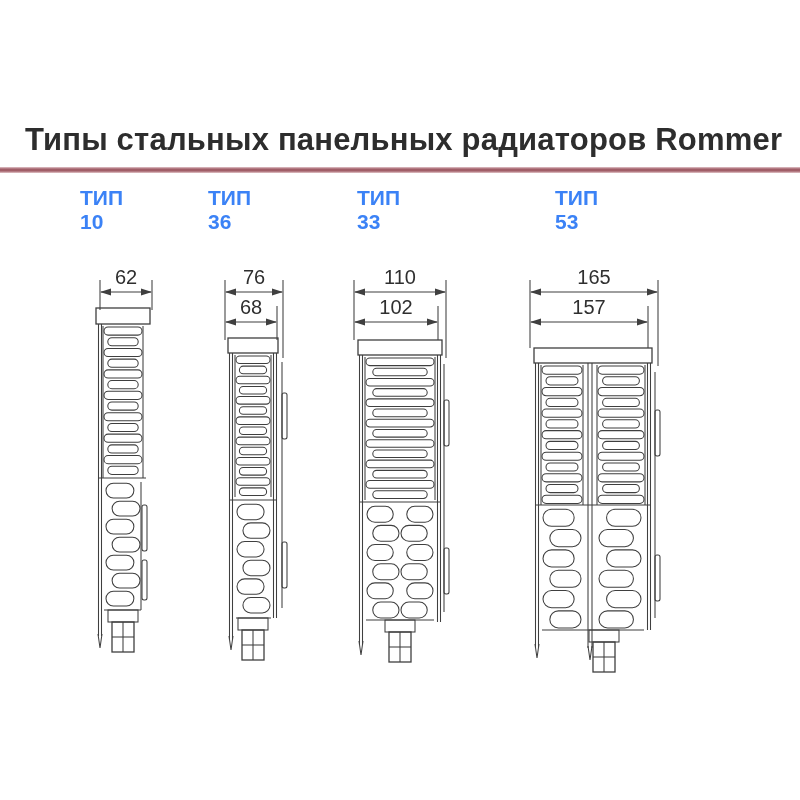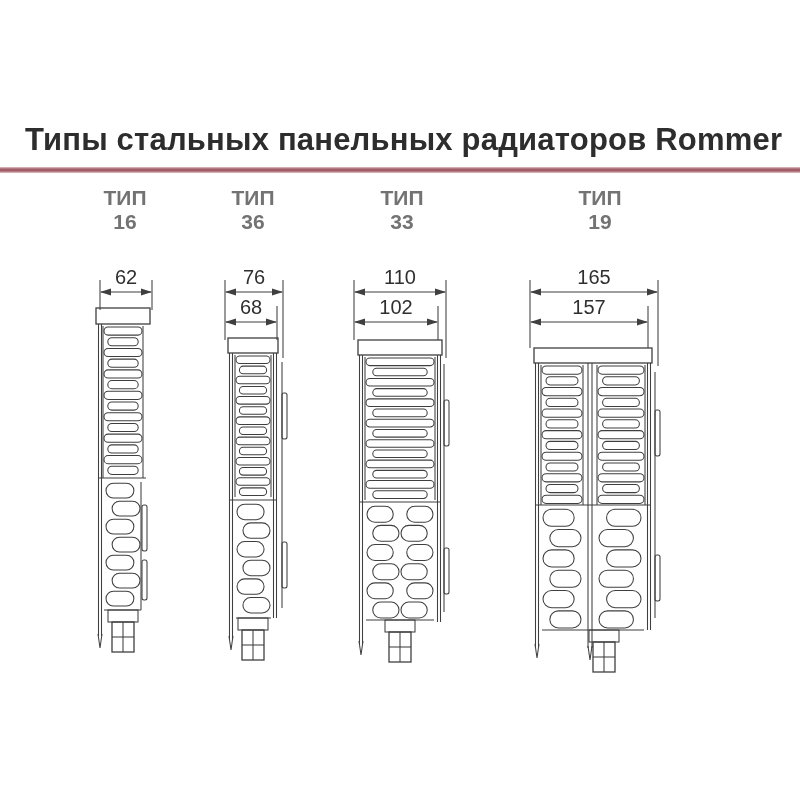--- a/index.html
+++ b/index.html
@@ -2,51 +2,51 @@
 <html><head>
 <meta charset="utf-8">
 <style>
   html,body{margin:0;padding:0;background:#fff;}
   .page{position:relative;width:800px;height:800px;background:#ffffff;overflow:hidden;
         font-family:"Liberation Sans", sans-serif;padding-left:42px;}
   .title{position:absolute;left:25px;top:122px;width:760px;font-size:31px;font-weight:700;
          color:#2d2d2d;white-space:nowrap;letter-spacing:.2px;}
   .divider{position:absolute;left:0;top:167px;width:800px;height:6px;
            background:linear-gradient(to bottom,#e3c6ca 0%,#a15e68 35%,#a15e68 65%,#e3c6ca 100%);}
-  .type-label{position:absolute;top:186px;width:90px;text-align:center;font-size:21px;
-              font-weight:700;color:#737373;line-height:1.12;}
+  .type-label{position:absolute;top:186px;width:90px;text-align:left;font-size:21px;
+              font-weight:700;color:#3b82f6;line-height:1.12;}
   .diagram-svg{position:absolute;left:0;top:0;width:800px;height:800px;}
   .ln{fill:none;stroke:#3f3f3f;stroke-width:1.3px;}
   .thin{fill:none;stroke:#3f3f3f;stroke-width:1.05px;}
   .med{fill:none;stroke:#3f3f3f;stroke-width:1.2px;}
   .dimtxt{font-family:"Liberation Sans",sans-serif;font-size:20px;fill:#2f2f2f;}
 </style>
 </head>
 <body>
 
 <div class="page">
 
   <div class="title">Типы стальных панельных радиаторов Rommer</div>
   <div class="divider"></div>
 
   <div class="type-label" style="left:80px">
     <div>ТИП</div>
-    <div>16</div>
+    <div>10</div>
   </div>
   <div class="type-label" style="left:208px">
     <div>ТИП</div>
     <div>36</div>
   </div>
   <div class="type-label" style="left:357px">
     <div>ТИП</div>
     <div>33</div>
   </div>
   <div class="type-label" style="left:555px">
     <div>ТИП</div>
-    <div>19</div>
+    <div>53</div>
   </div>
 
   <svg class="diagram-svg" id="dsvg" viewBox="0 0 800 800">
       <g>
         <line x1="100" y1="280" x2="100" y2="310" class="thin"></line>
         <line x1="152" y1="280" x2="152" y2="310" class="thin"></line>
         <line x1="101" y1="292" x2="151" y2="292" class="med"></line>
         <polygon points="100,292 111,288.6 111,295.4" fill="#3f3f3f"></polygon>
         <polygon points="152,292 141,288.6 141,295.4" fill="#3f3f3f"></polygon>
         <text x="126" y="284" text-anchor="middle" class="dimtxt">62</text>

